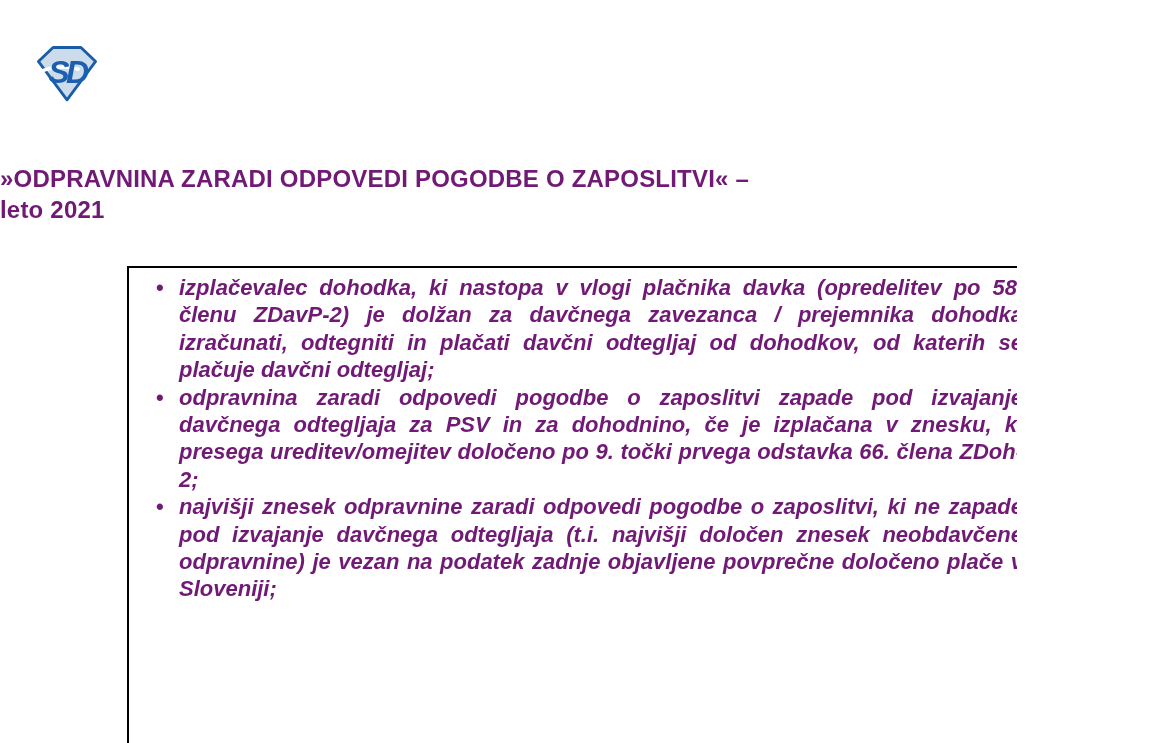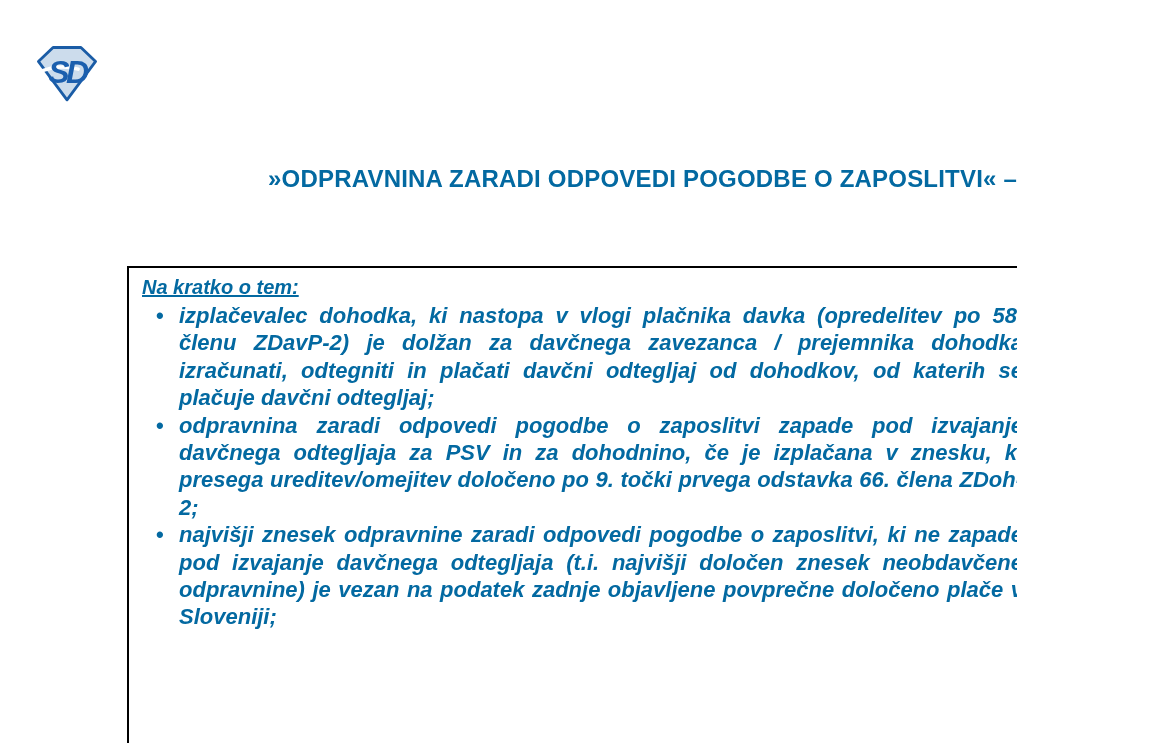--- a/index.html
+++ b/index.html
@@ -3,35 +3,35 @@
 <meta charset="utf-8">
 <style>
   html, body { margin: 0; padding: 0; background: #ffffff; }
   .page {
     position: relative;
     width: 1017px;
     height: 743px;
     background: #ffffff;
     overflow: hidden;
     font-family: "Liberation Sans", sans-serif;
-    color: #0369a1;
+    color: #701a75;
   }
   .logo {
     position: absolute;
     left: 32px;
     top: 44px;
     width: 70px;
     height: 60px;
   }
   .doc-title {
     position: absolute;
     top: 147px;
     left: 0;
     width: 100%;
-    text-align: right;
+    text-align: left;
     font-weight: bold;
     font-size: 24px;
     line-height: 31px;
     letter-spacing: 0.2px;
   }
   .doc-title span { display: block; }
   .summary-box {
     position: absolute;
     left: 127px;
     top: 266px;
@@ -78,24 +78,24 @@
 <div class="page">
 
   <svg class="logo" viewBox="0 0 100 86" xmlns="http://www.w3.org/2000/svg" aria-hidden="true">
     <path d="M9,25 L30,5 H70 L91,25 L50,80 Z" stroke="#1a5ca6" stroke-width="4" stroke-linejoin="round" fill="#ccdcec"></path>
     <path d="M10,40 Q38,28 66,36" fill="none" stroke="#ffffff" stroke-width="5" stroke-linecap="round"></path>
     <text x="50" y="56" text-anchor="middle" font-size="46" font-weight="bold" font-style="italic" letter-spacing="-5" font-family="Liberation Sans, sans-serif" fill="#1b5fae">SD</text>
   </svg>
 
   <h1 class="doc-title">
     <span>»ODPRAVNINA ZARADI ODPOVEDI POGODBE O ZAPOSLITVI« –</span>
+    <span>leto 2021</span>
   </h1>
 
   <div class="summary-box">
-    <p class="box-heading">Na kratko o tem:</p>
     <ul class="bullet-list">
       <li>izplačevalec dohodka, ki nastopa v vlogi plačnika davka (opredelitev po 58. členu ZDavP-2) je dolžan za davčnega zavezanca / prejemnika dohodka izračunati, odtegniti in plačati davčni odtegljaj od dohodkov, od katerih se plačuje davčni odtegljaj;</li>
       <li>odpravnina zaradi odpovedi pogodbe o zaposlitvi zapade pod izvajanje davčnega odtegljaja za PSV in za dohodnino, če je izplačana v znesku, ki presega ureditev/omejitev določeno po 9. točki prvega odstavka 66. člena ZDoh-2;</li>
       <li>najvišji znesek odpravnine zaradi odpovedi pogodbe o zaposlitvi, ki ne zapade pod izvajanje davčnega odtegljaja (t.i. najvišji določen znesek neobdavčene odpravnine) je vezan na podatek zadnje objavljene povprečne določeno plače v Sloveniji;</li>
     </ul>
   </div>
 
 </div>
 
 </body></html>

